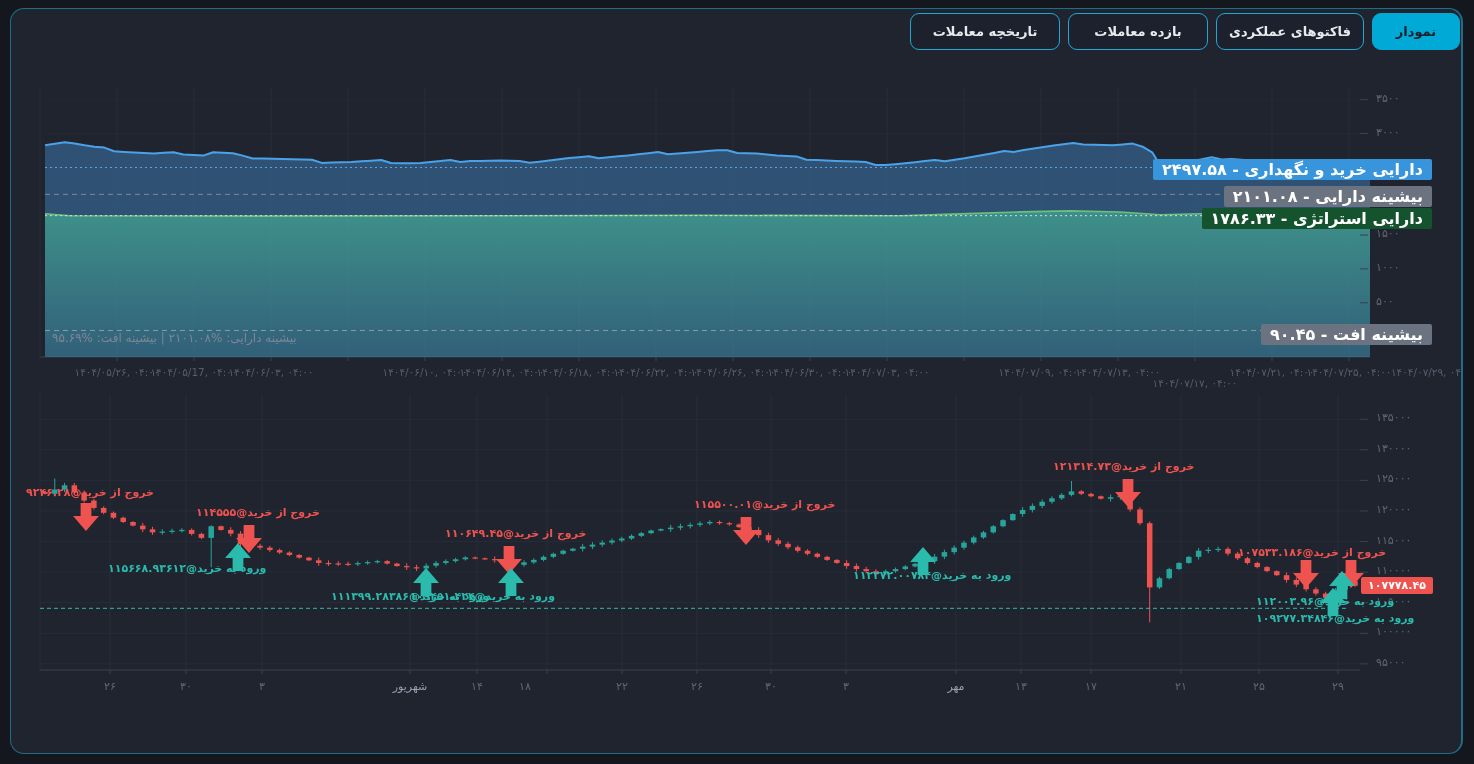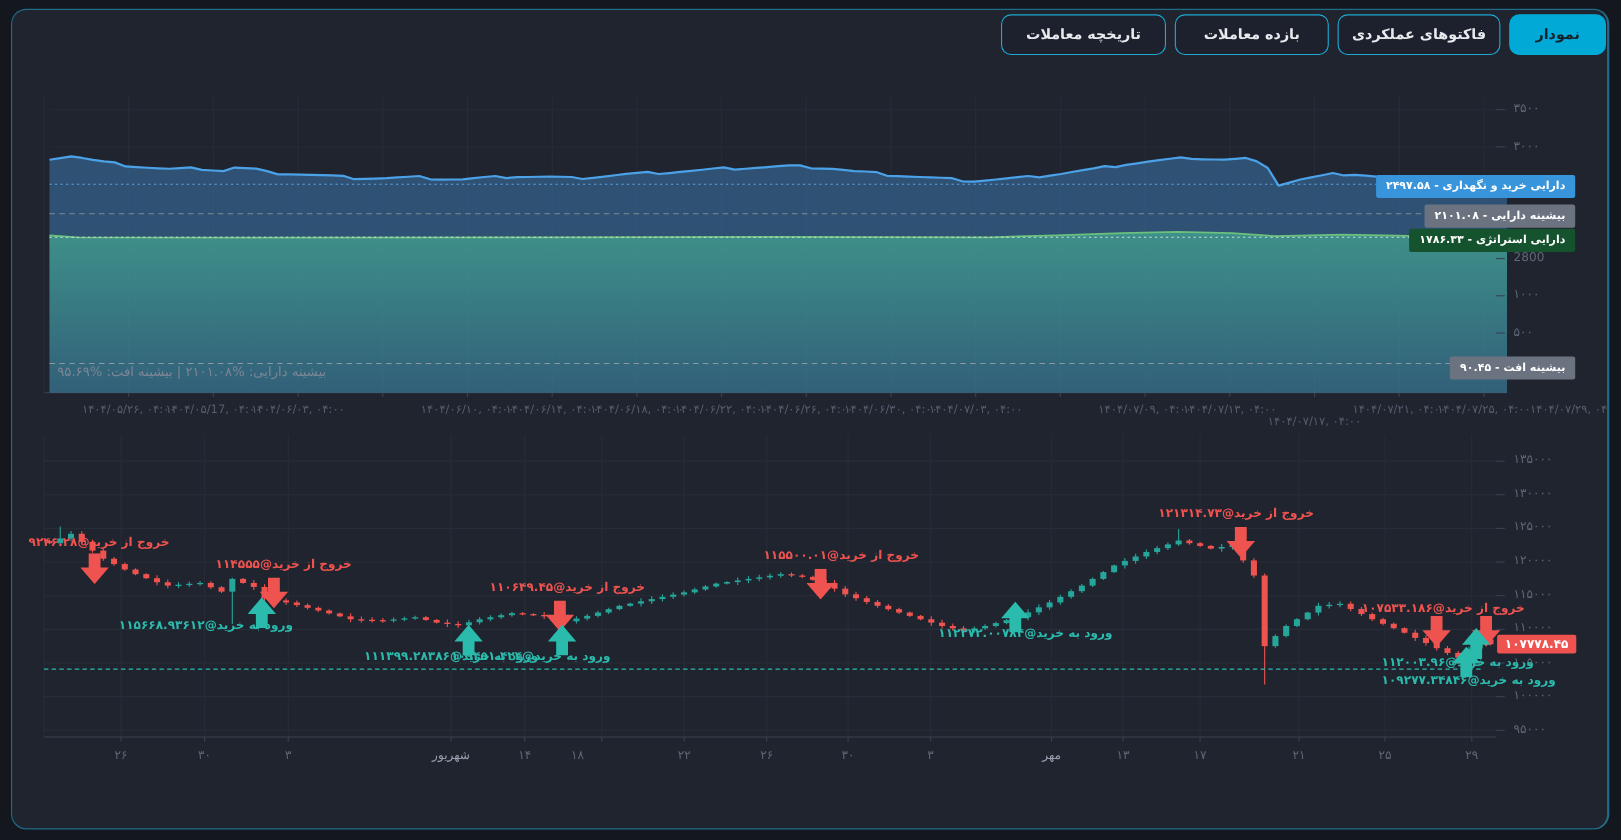--- a/index.html
+++ b/index.html
@@ -13,21 +13,21 @@
   .tab{height:37px;display:flex;align-items:center;justify-content:center;border-radius:9px;
     font-size:13px;font-weight:bold;color:#e8eaee;background:#1c212d;border:1px solid #1fa9d2;
     cursor:pointer;padding:0 4px;box-sizing:border-box;}
   .tab.active{background:#00a9d6;color:#17212b;border-color:#00a9d6;}
   
   .ytick{position:absolute;left:1376px;font-size:11px;color:#5f6775;white-space:nowrap;}
   .xdate{position:absolute;font-size:10.5px;color:#555e6d;white-space:nowrap;transform:translateX(-50%);}
   .xtick{position:absolute;font-size:11px;color:#5f6775;white-space:nowrap;transform:translateX(-50%);}
   .xtick.month{color:#98a1b0;}
   .badge{position:absolute;right:42px;height:21px;line-height:21px;padding:0 9px;border-radius:2px;
-    font-size:10px;font-weight:bold;color:#fff;white-space:nowrap;direction:rtl;}
+    font-size:16px;font-weight:bold;color:#fff;white-space:nowrap;direction:rtl;}
   #footnote{position:absolute;left:52px;top:331px;font-size:12px;color:#7d8696;direction:rtl;white-space:nowrap;}
   .annot{position:absolute;font-size:11px;font-weight:bold;white-space:nowrap;direction:rtl;}
   .annot.sell{color:#ef5350;}
   .annot.buy{color:#2bbbad;}
   .arrow{position:absolute;width:26px;height:28px;}
   #cur-price{position:absolute;left:1361px;top:577px;background:#ef5350;color:#fff;font-size:11px;
     font-weight:bold;padding:2px 7px;border-radius:2px;white-space:nowrap;}
 </style>
 </head>
 <body>
@@ -435,21 +435,21 @@
   <div class="badge" style="top:208px;background:#14532d">دارایی استراتژی - ۱۷۸۶.۳۳</div>
   <div class="badge" style="top:324px;background:#6b7380">بیشینه افت - ۹۰.۴۵</div>
 
   <div id="footnote">بیشینه دارایی: %۲۱۰۱.۰۸ | بیشینه افت: %۹۵.۶۹</div>
 
   <div id="cur-price">۱۰۷۷۷۸.۴۵</div>
 
   <div id="overlays">
       <div class="ytick" style="top: 91.65px;">۳۵۰۰</div>
       <div class="ytick" style="top: 125.5px;">۳۰۰۰</div>
-      <div class="ytick" style="top: 227.05px;">2800</div>
+      <div class="ytick" style="top: 227.05px;">۱۵۰۰</div>
       <div class="ytick" style="top: 260.9px;">۱۰۰۰</div>
       <div class="ytick" style="top: 294.75px;">۵۰۰</div>
       <div class="xdate" dir="ltr" style="left: 117px; top: 366px;">۱۴۰۴/۰۵/۲۶, ۰۴:۰۰</div>
       <div class="xdate" dir="ltr" style="left: 194px; top: 366px;">۱۴۰۴/۰۵/17, ۰۴:۰۰</div>
       <div class="xdate" dir="ltr" style="left: 271px; top: 366px;">۱۴۰۴/۰۶/۰۳, ۰۴:۰۰</div>
       <div class="xdate" dir="ltr" style="left: 425px; top: 366px;">۱۴۰۴/۰۶/۱۰, ۰۴:۰۰</div>
       <div class="xdate" dir="ltr" style="left: 502px; top: 366px;">۱۴۰۴/۰۶/۱۴, ۰۴:۰۰</div>
       <div class="xdate" dir="ltr" style="left: 579px; top: 366px;">۱۴۰۴/۰۶/۱۸, ۰۴:۰۰</div>
       <div class="xdate" dir="ltr" style="left: 656px; top: 366px;">۱۴۰۴/۰۶/۲۲, ۰۴:۰۰</div>
       <div class="xdate" dir="ltr" style="left: 733px; top: 366px;">۱۴۰۴/۰۶/۲۶, ۰۴:۰۰</div>

